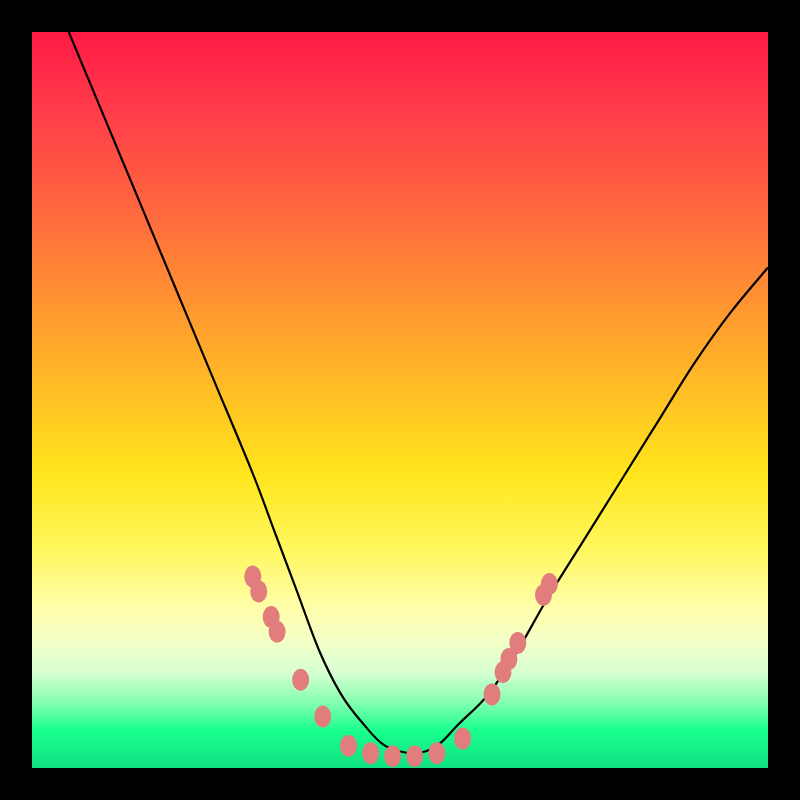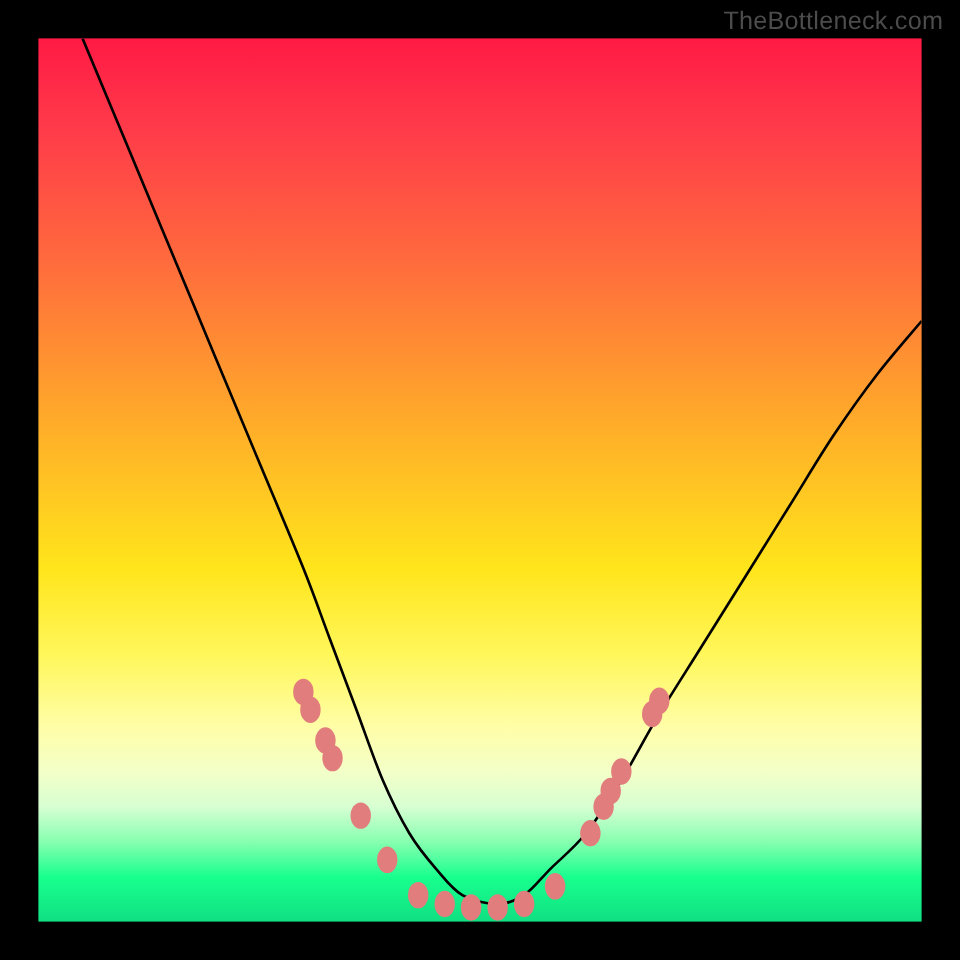--- a/index.html
+++ b/index.html
@@ -78,14 +78,13 @@
           <ellipse cx="430.6" cy="706.6" rx="8.5" ry="11" fill="#e27d7d"></ellipse>
           <ellipse cx="460.0" cy="662.4" rx="8.5" ry="11" fill="#e27d7d"></ellipse>
           <ellipse cx="471.0" cy="640.3" rx="8.5" ry="11" fill="#e27d7d"></ellipse>
           <ellipse cx="476.9" cy="627.1" rx="8.5" ry="11" fill="#e27d7d"></ellipse>
           <ellipse cx="485.8" cy="610.9" rx="8.5" ry="11" fill="#e27d7d"></ellipse>
           <ellipse cx="511.5" cy="563.0" rx="8.5" ry="11" fill="#e27d7d"></ellipse>
           <ellipse cx="517.4" cy="552.0" rx="8.5" ry="11" fill="#e27d7d"></ellipse>
         </g>
     </svg>
   </div>
-  <div class="watermark">TheBottleneck.com</div>
 </div>
 
 </body></html>

